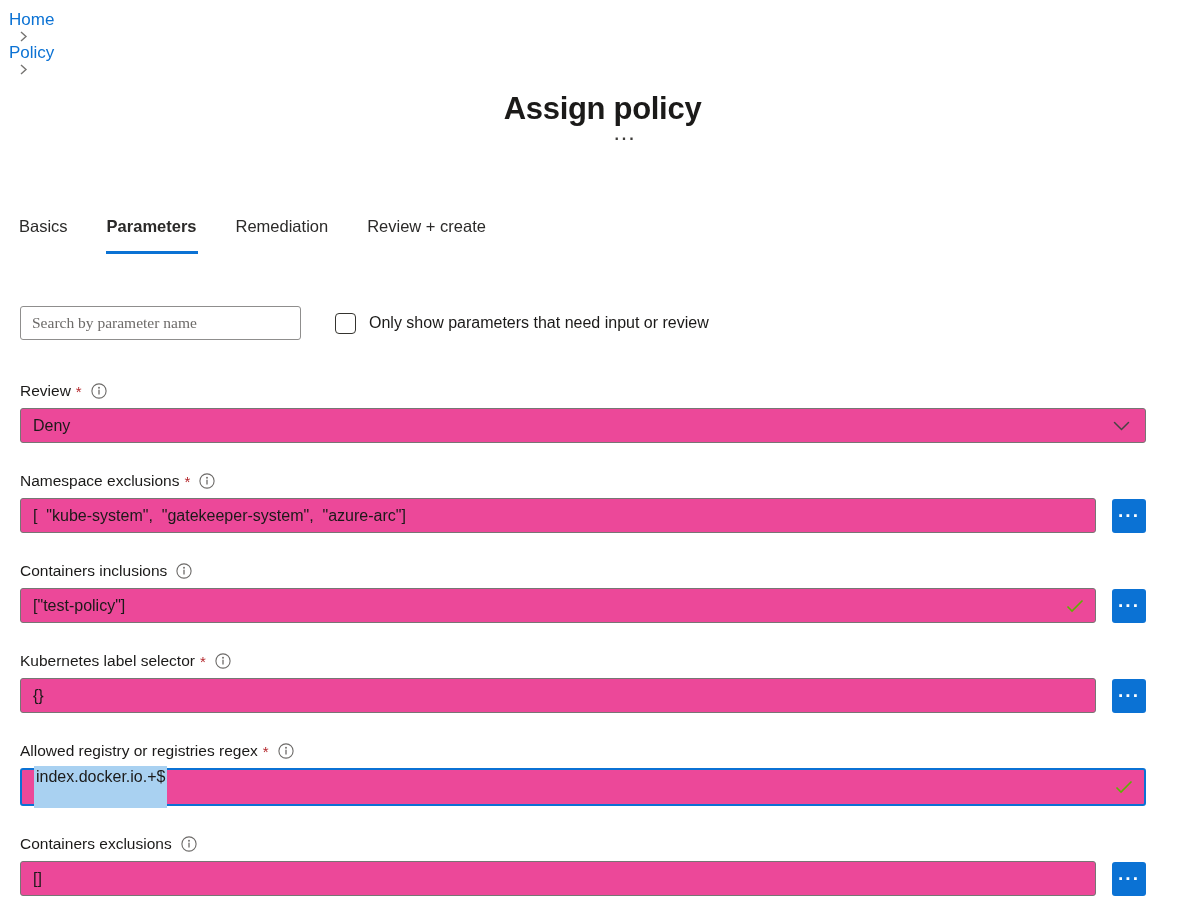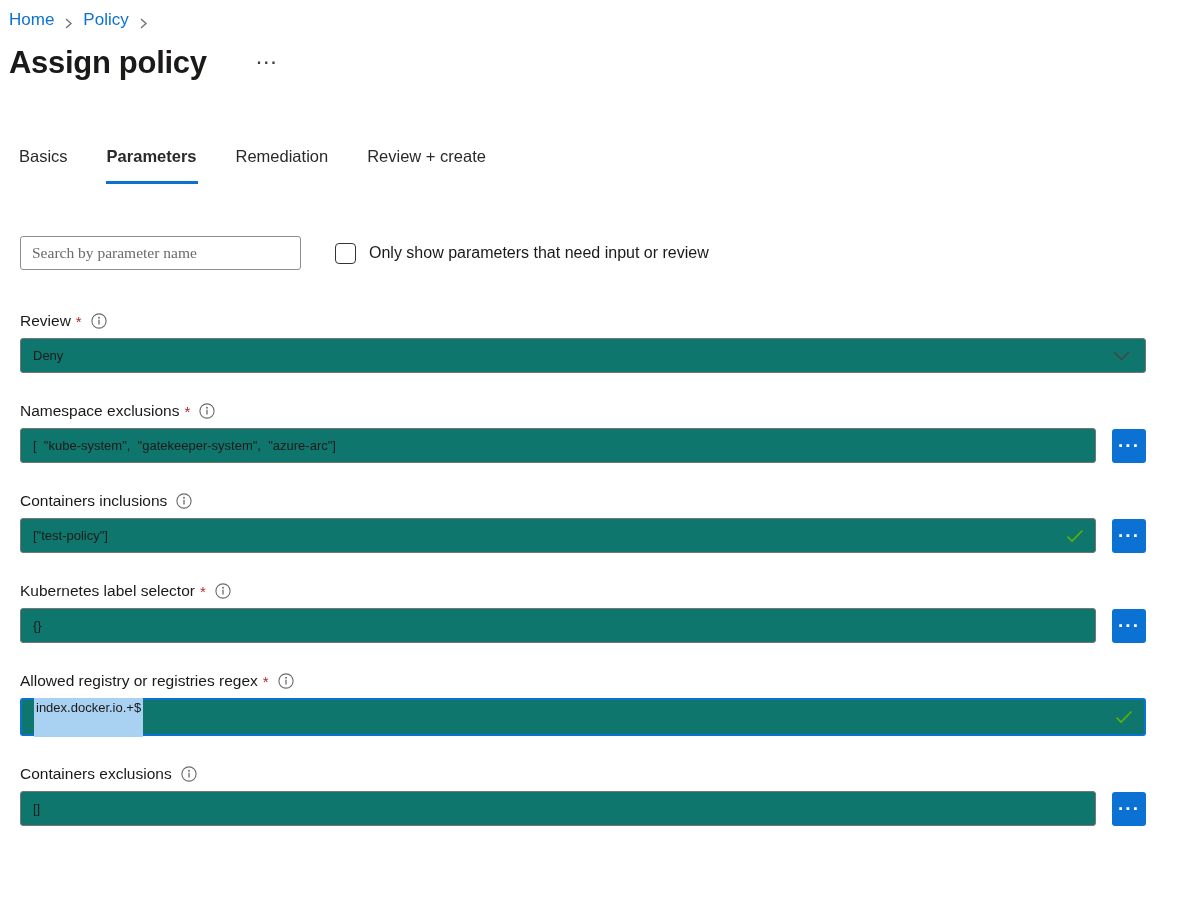--- a/index.html
+++ b/index.html
@@ -1,25 +1,25 @@
 <!DOCTYPE html>
 <html><head>
 <meta charset="utf-8">
 <style>
   * { box-sizing: border-box; margin: 0; padding: 0; }
   html, body { width: 1196px; height: 904px; background: #fff; overflow: hidden; }
   body { font-family: "Liberation Sans", sans-serif; color: #201f1e; }
 
   
-  .breadcrumb { padding: 10px 0 0 9px; display: flex; align-items: flex-end; font-size: 17px; }
+  .breadcrumb { padding: 10px 0 0 9px; display: flex; align-items: flex-start; font-size: 17px; flex-direction: column; }
   .breadcrumb a { color: #0b72d4; text-decoration: none; cursor: pointer; }
   .crumb-sep { margin: 0 9px; display: inline-flex; align-items: center; }
 
   
-  .title-row { margin: 15px 0 0 9px; display: flex; align-items: center; }
+  .title-row { margin: 15px 0 0 9px; display: flex; align-items: center; flex-direction: column; }
   .page-title { font-size: 31px; font-weight: 700; color: #1b1a19; letter-spacing: -0.3px; }
   .more-btn { margin-left: 46px; color: #3f3d3b; font-size: 16px; font-weight: 700;
               letter-spacing: 2px; cursor: pointer; line-height: 1; padding: 4px; }
 
   
   .tabs { margin: 62px 0 0 18px; display: flex; gap: 37px; font-size: 16.5px; }
   .tab { padding: 4px 1px 15px 1px; border-bottom: 3px solid transparent; color: #2b2a29; cursor: pointer; }
   .tab.active { font-weight: 700; border-bottom-color: #0b72d4; }
 
   
@@ -33,22 +33,22 @@
 
   
   .fields { margin: 42px 0 0 20px; width: 1126px; }
   .field { margin-bottom: 29px; }
   .field-label { display: flex; align-items: center; margin-bottom: 8px; font-size: 15.5px; color: #1b1a19; }
   .req { color: #b4272c; margin-left: 5px; font-size: 15px; }
   .info { margin-left: 9px; display: inline-flex; align-items: center; cursor: pointer; }
 
   .control-row { display: flex; align-items: center; }
   .input { position: relative; flex: 1 1 auto; height: 35px; border: 1px solid #777674;
-           border-radius: 3px; background: #0f766e; display: flex; align-items: center;
-           padding: 0 34px 0 12px; font-size: 13px; color: #1b1a19; cursor: text; }
+           border-radius: 3px; background: #ec4899; display: flex; align-items: center;
+           padding: 0 34px 0 12px; font-size: 16px; color: #1b1a19; cursor: text; }
   .val { white-space: pre; }
   .input.dropdown { cursor: pointer; }
   .chev { position: absolute; right: 15px; top: 50%; transform: translateY(-46%); display: inline-flex; }
   .check { position: absolute; right: 11px; top: 50%; transform: translateY(-50%); display: inline-flex; }
 
   .input.focused { border: 2px solid #0b72d4; height: 38px; border-radius: 3px; }
   .selection { background: #a9d1f1; padding: 2px 2px 22px 2px; }
 
   .ellipsis-btn { width: 34px; height: 34px; margin-left: 16px; flex: 0 0 auto;
                   background: #0b72d4; border: none; border-radius: 3px; color: #fff;

